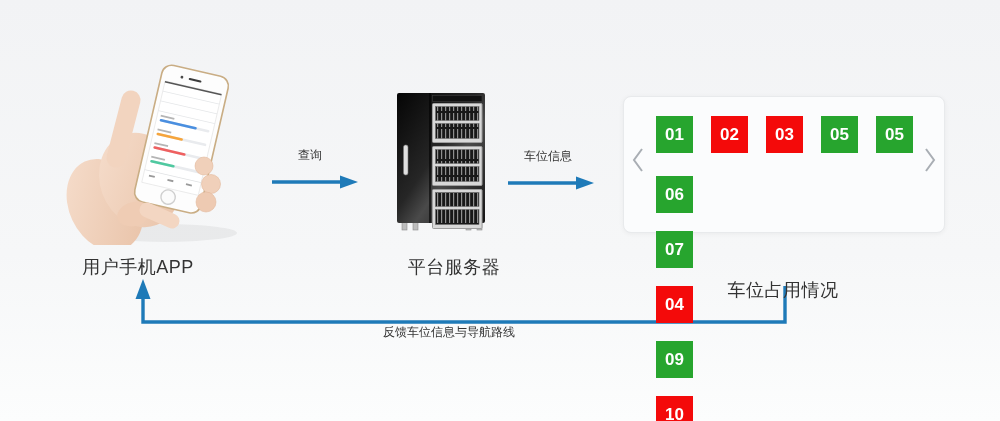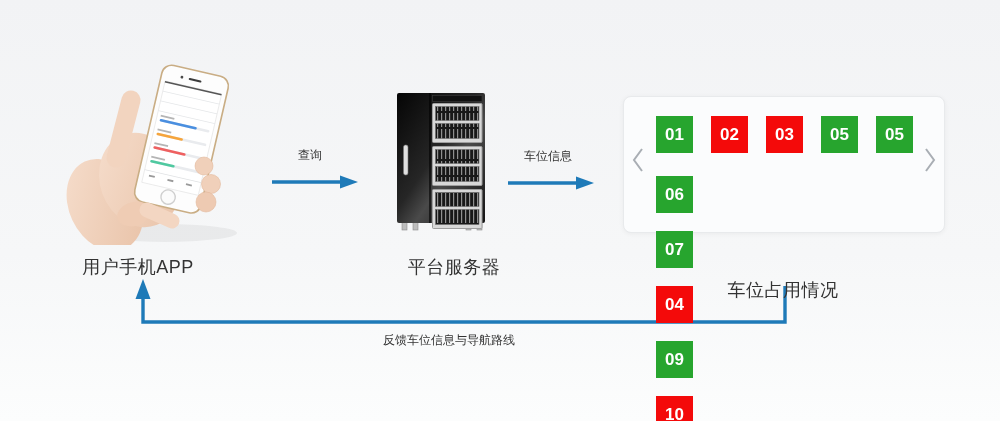--- a/index.html
+++ b/index.html
@@ -214,15 +214,15 @@
       <polyline points="3,2 11,13 3,24"></polyline>
     </svg>
   </div>
 
   <div class="node-label" style="left:28px;top:255px;">用户手机APP</div>
   <div class="node-label" style="left:344px;top:255px;">平台服务器</div>
   <div class="node-label" style="left:673px;top:270px;margin-top:8px;">车位占用情况</div>
 
   <div class="arrow-label" style="left:250px;top:147px;">查询</div>
   <div class="arrow-label" style="left:488px;top:148px;">车位信息</div>
-  <div class="arrow-label" style="left:299px;top:332px;width:300px;">反馈车位信息与导航路线</div>
+  <div class="arrow-label" style="left:299px;top:324px;width:300px;">反馈车位信息与导航路线</div>
 
 </div>
 
 </body></html>

